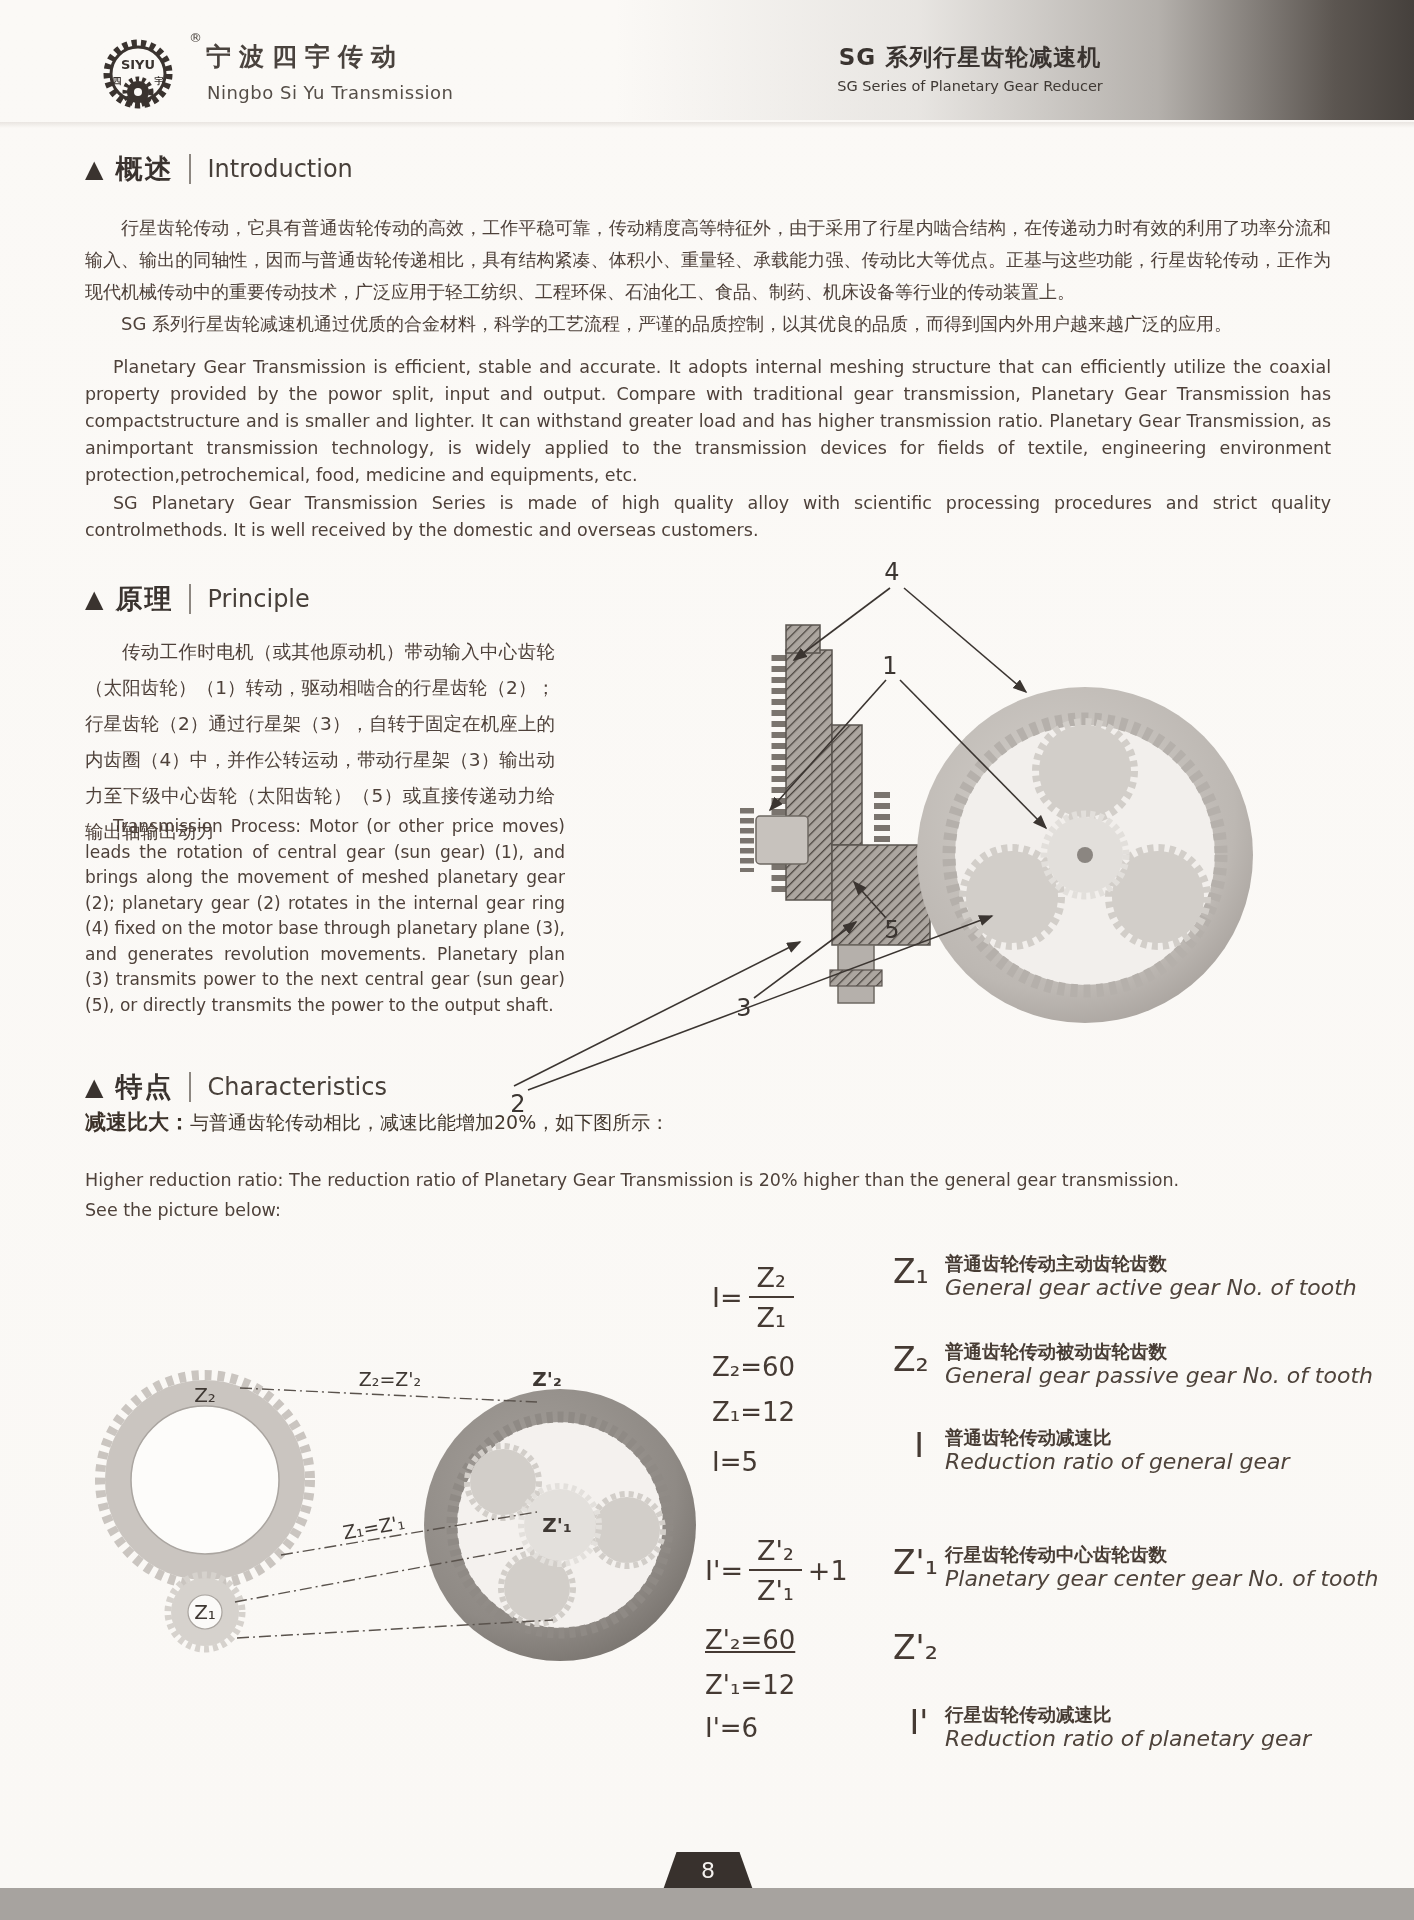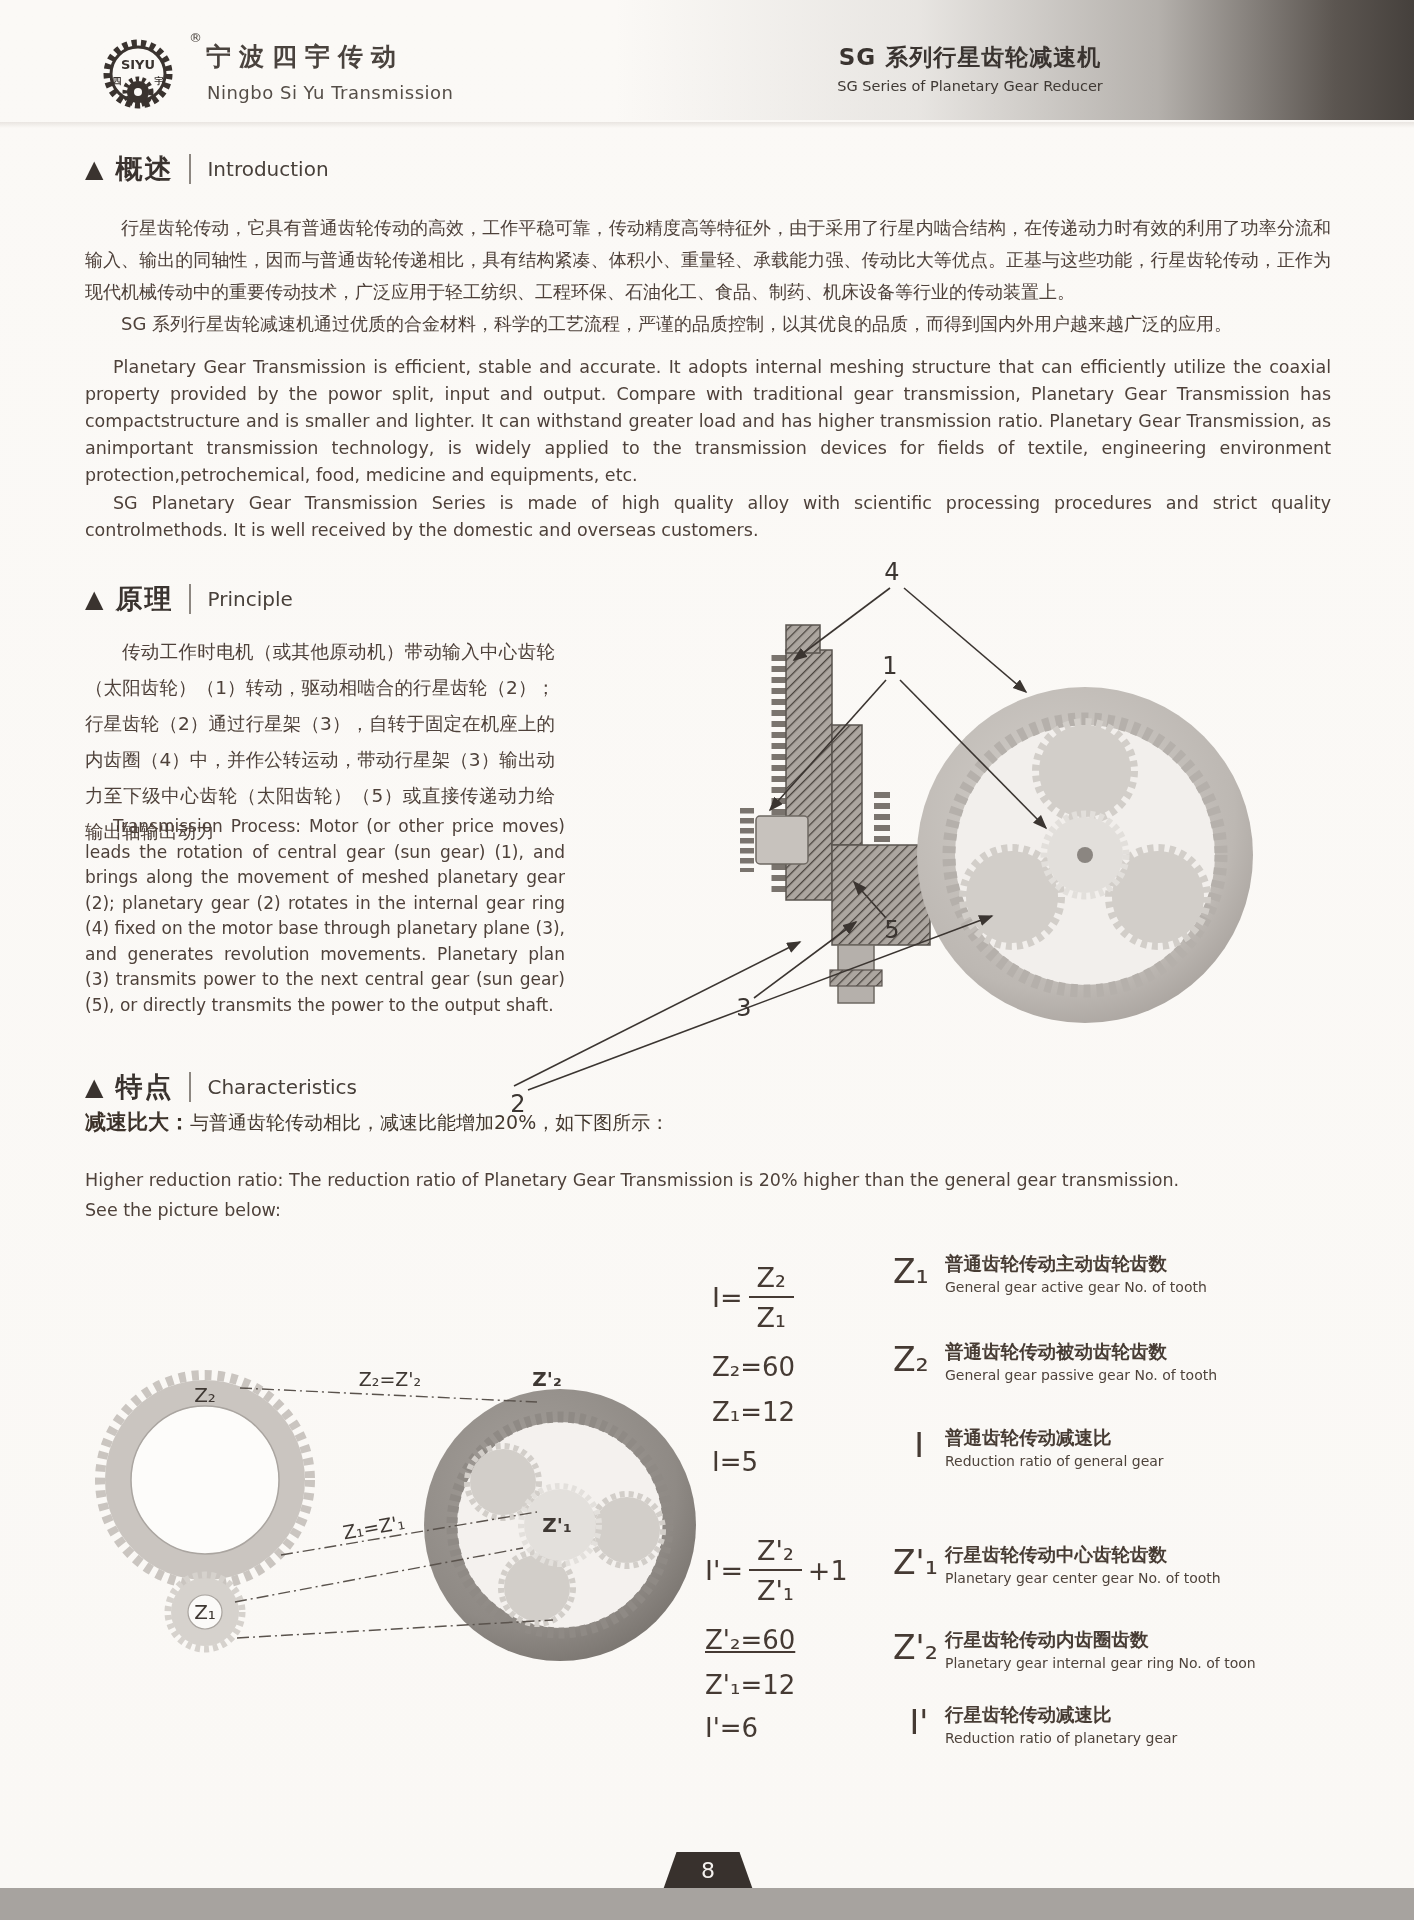--- a/index.html
+++ b/index.html
@@ -21,42 +21,42 @@
   .company-en{position:absolute;left:207px;top:82px;font-size:18px;color:#554e48;letter-spacing:.5px;}
   .product-cn{position:absolute;left:770px;top:42px;width:400px;text-align:center;
     font-size:23px;font-weight:bold;color:#3a3430;letter-spacing:1px;}
   .product-en{position:absolute;left:770px;top:78px;width:400px;text-align:center;
     font-size:14.5px;color:#3f3934;}
   
   .sec-head{position:absolute;left:85px;display:flex;align-items:center;height:42px;}
   .sec-head .tri{font-size:24px;color:#3a332f;margin-right:12px;line-height:1;}
   .sec-head .cn{font-size:27px;font-weight:bold;color:#3a332f;letter-spacing:2px;}
   .sec-head .div{width:2px;height:30px;background:#8d8781;margin:0 16px;}
-  .sec-head .en{font-size:20px;color:#473f39;}
+  .sec-head .en{font-size:24px;color:#473f39;}
   
   .para{position:absolute;left:85px;width:1246px;text-align:justify;}
   .cn-text{font-size:18px;line-height:32px;text-indent:2em;}
   .en-text{font-size:17.5px;line-height:27px;text-indent:28px;}
   .col-para{position:absolute;left:85px;text-align:justify;}
   
   .char-lead{position:absolute;left:85px;top:1108px;font-size:19px;color:#44392f;}
   .char-lead b{font-size:21px;font-weight:bold;color:#3c322a;}
   .char-en{position:absolute;left:85px;font-size:17.5px;color:#4e413a;}
   
   .formula,.f-line{position:absolute;color:#453a33;font-family:"DejaVu Sans",sans-serif;}
   .formula{display:flex;align-items:center;font-size:27px;}
   .frac{display:inline-block;text-align:center;margin:0 6px;vertical-align:middle;}
   .frac .num{display:block;padding:0 8px 3px;border-bottom:2.5px solid #453a33;}
   .frac .den{display:block;padding:4px 8px 0;}
   .f-line{font-size:26px;}
   
   .def-item{position:absolute;left:893px;display:flex;}
   .def-sym{width:52px;font-size:33px;color:#453a33;flex:none;line-height:1.2;}
   .def-text .cn{font-size:18.5px;font-weight:bold;color:#473c34;line-height:24px;}
-  .def-text .en{font-size:14px;color:#4e433b;line-height:23px;}
+  .def-text .en{font-size:22px;color:#4e433b;line-height:23px;font-style:italic;}
   
   .footer-bar{position:absolute;left:0;top:1888px;width:100%;height:32px;background:#a7a39f;}
   .page-num{position:absolute;left:663px;top:1852px;width:90px;height:38px;background:#38312d;
     clip-path:polygon(15% 0,85% 0,100% 100%,0 100%);
     color:#f5f2ef;font-size:22px;text-align:center;line-height:38px;}
   svg text{font-family:"DejaVu Sans",sans-serif;}
 </style>
 </head>
 <body>
 
@@ -285,24 +285,20 @@
   </div>
   <div class="def-item" style="top:1543px;">
     <div class="def-sym">Z'₁</div>
     <div class="def-text">
       <div class="cn">行星齿轮传动中心齿轮齿数</div>
       <div class="en">Planetary gear center gear No. of tooth</div>
     </div>
   </div>
   <div class="def-item" style="top:1628px;">
     <div class="def-sym">Z'₂</div>
-    <div class="def-text">
-      <div class="cn">行星齿轮传动内齿圈齿数</div>
-      <div class="en">Planetary gear internal gear ring No. of toon</div>
-    </div>
   </div>
   <div class="def-item" style="top:1703px;">
     <div class="def-sym" style="text-align:center;">I'</div>
     <div class="def-text">
       <div class="cn">行星齿轮传动减速比</div>
       <div class="en">Reduction ratio of planetary gear</div>
     </div>
   </div>
 
   <div class="page-num">8</div>

